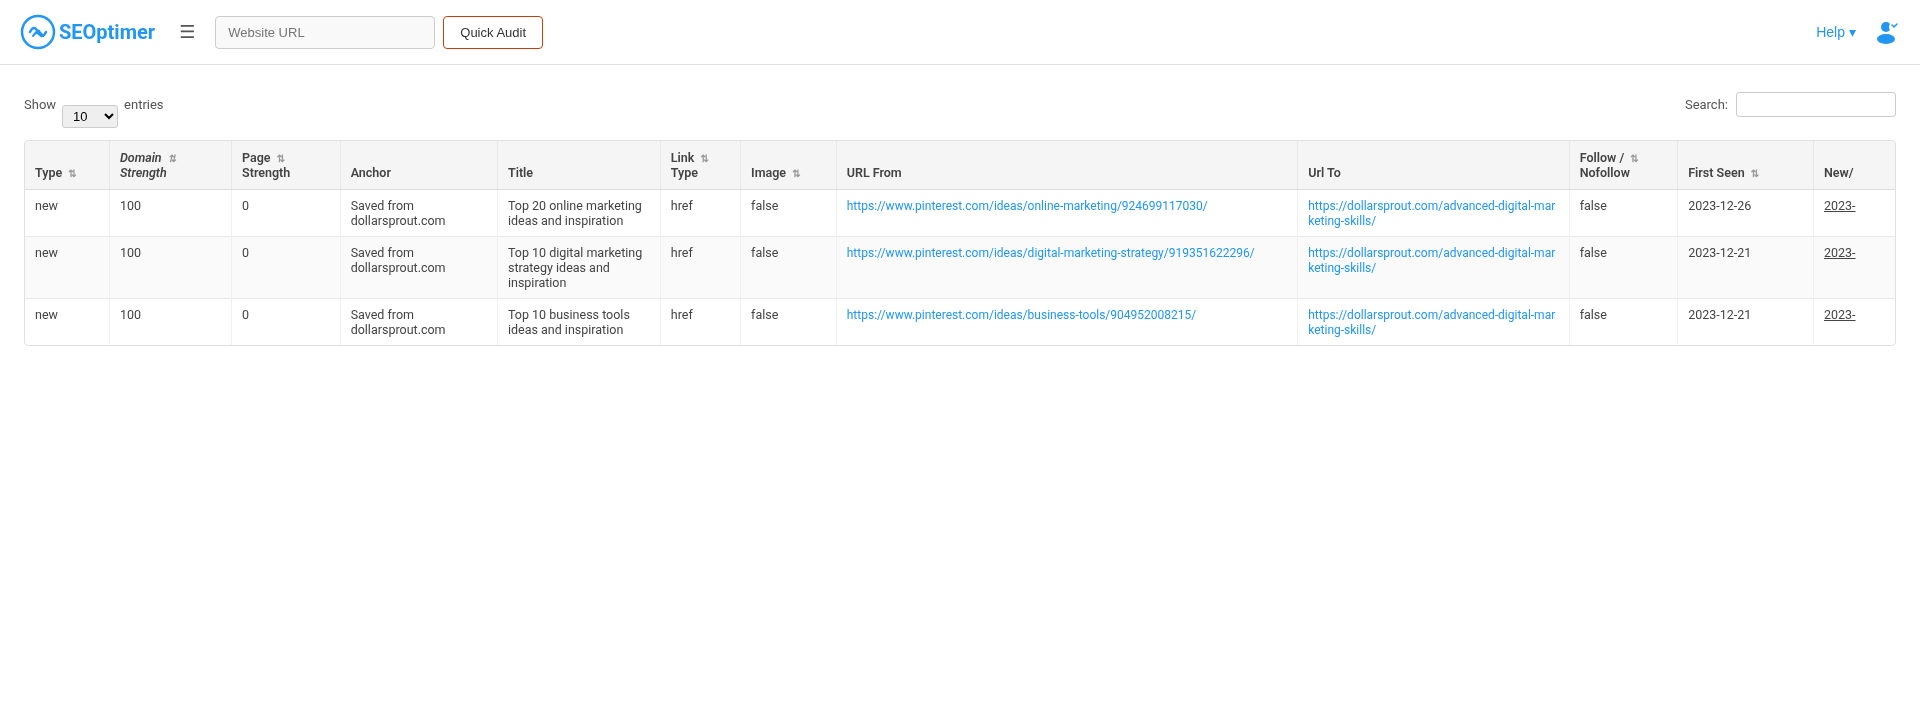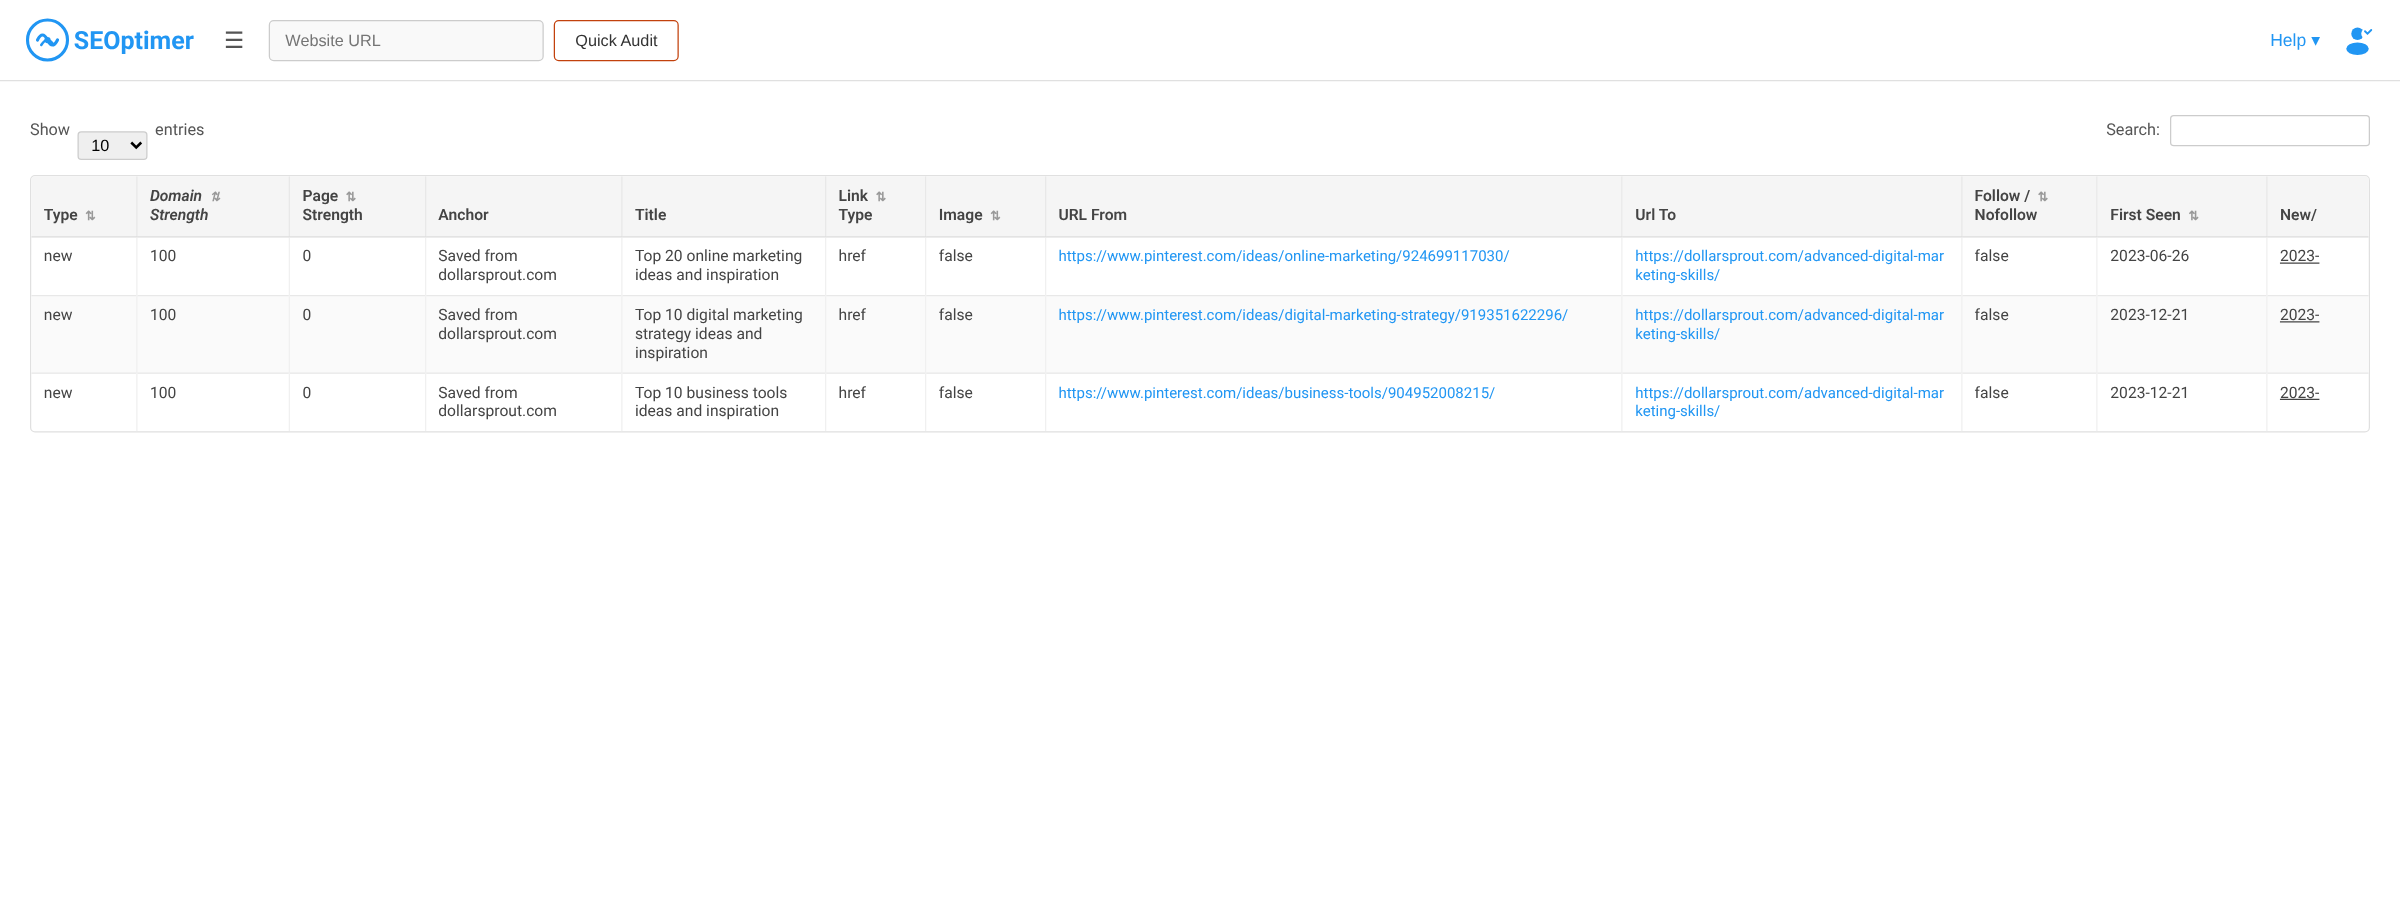--- a/index.html
+++ b/index.html
@@ -281,21 +281,21 @@
     <td>new</td>
     <td>100</td>
     <td>0</td>
     <td>Saved from dollarsprout.com</td>
     <td>Top 20 online marketing ideas and inspiration</td>
     <td>href</td>
     <td>false</td>
     <td class="link-cell"><a href="#">https://www.pinterest.com/ideas/online-marketing/924699117030/</a></td>
     <td class="link-cell"><a href="#">https://dollarsprout.com/advanced-digital-marketing-skills/</a></td>
     <td>false</td>
-    <td>2023-06-26</td>
+    <td>2023-12-26</td>
     <td>2023-</td>
   </tr>
           <tr>
     <td>new</td>
     <td>100</td>
     <td>0</td>
     <td>Saved from dollarsprout.com</td>
     <td>Top 10 digital marketing strategy ideas and inspiration</td>
     <td>href</td>
     <td>false</td>

